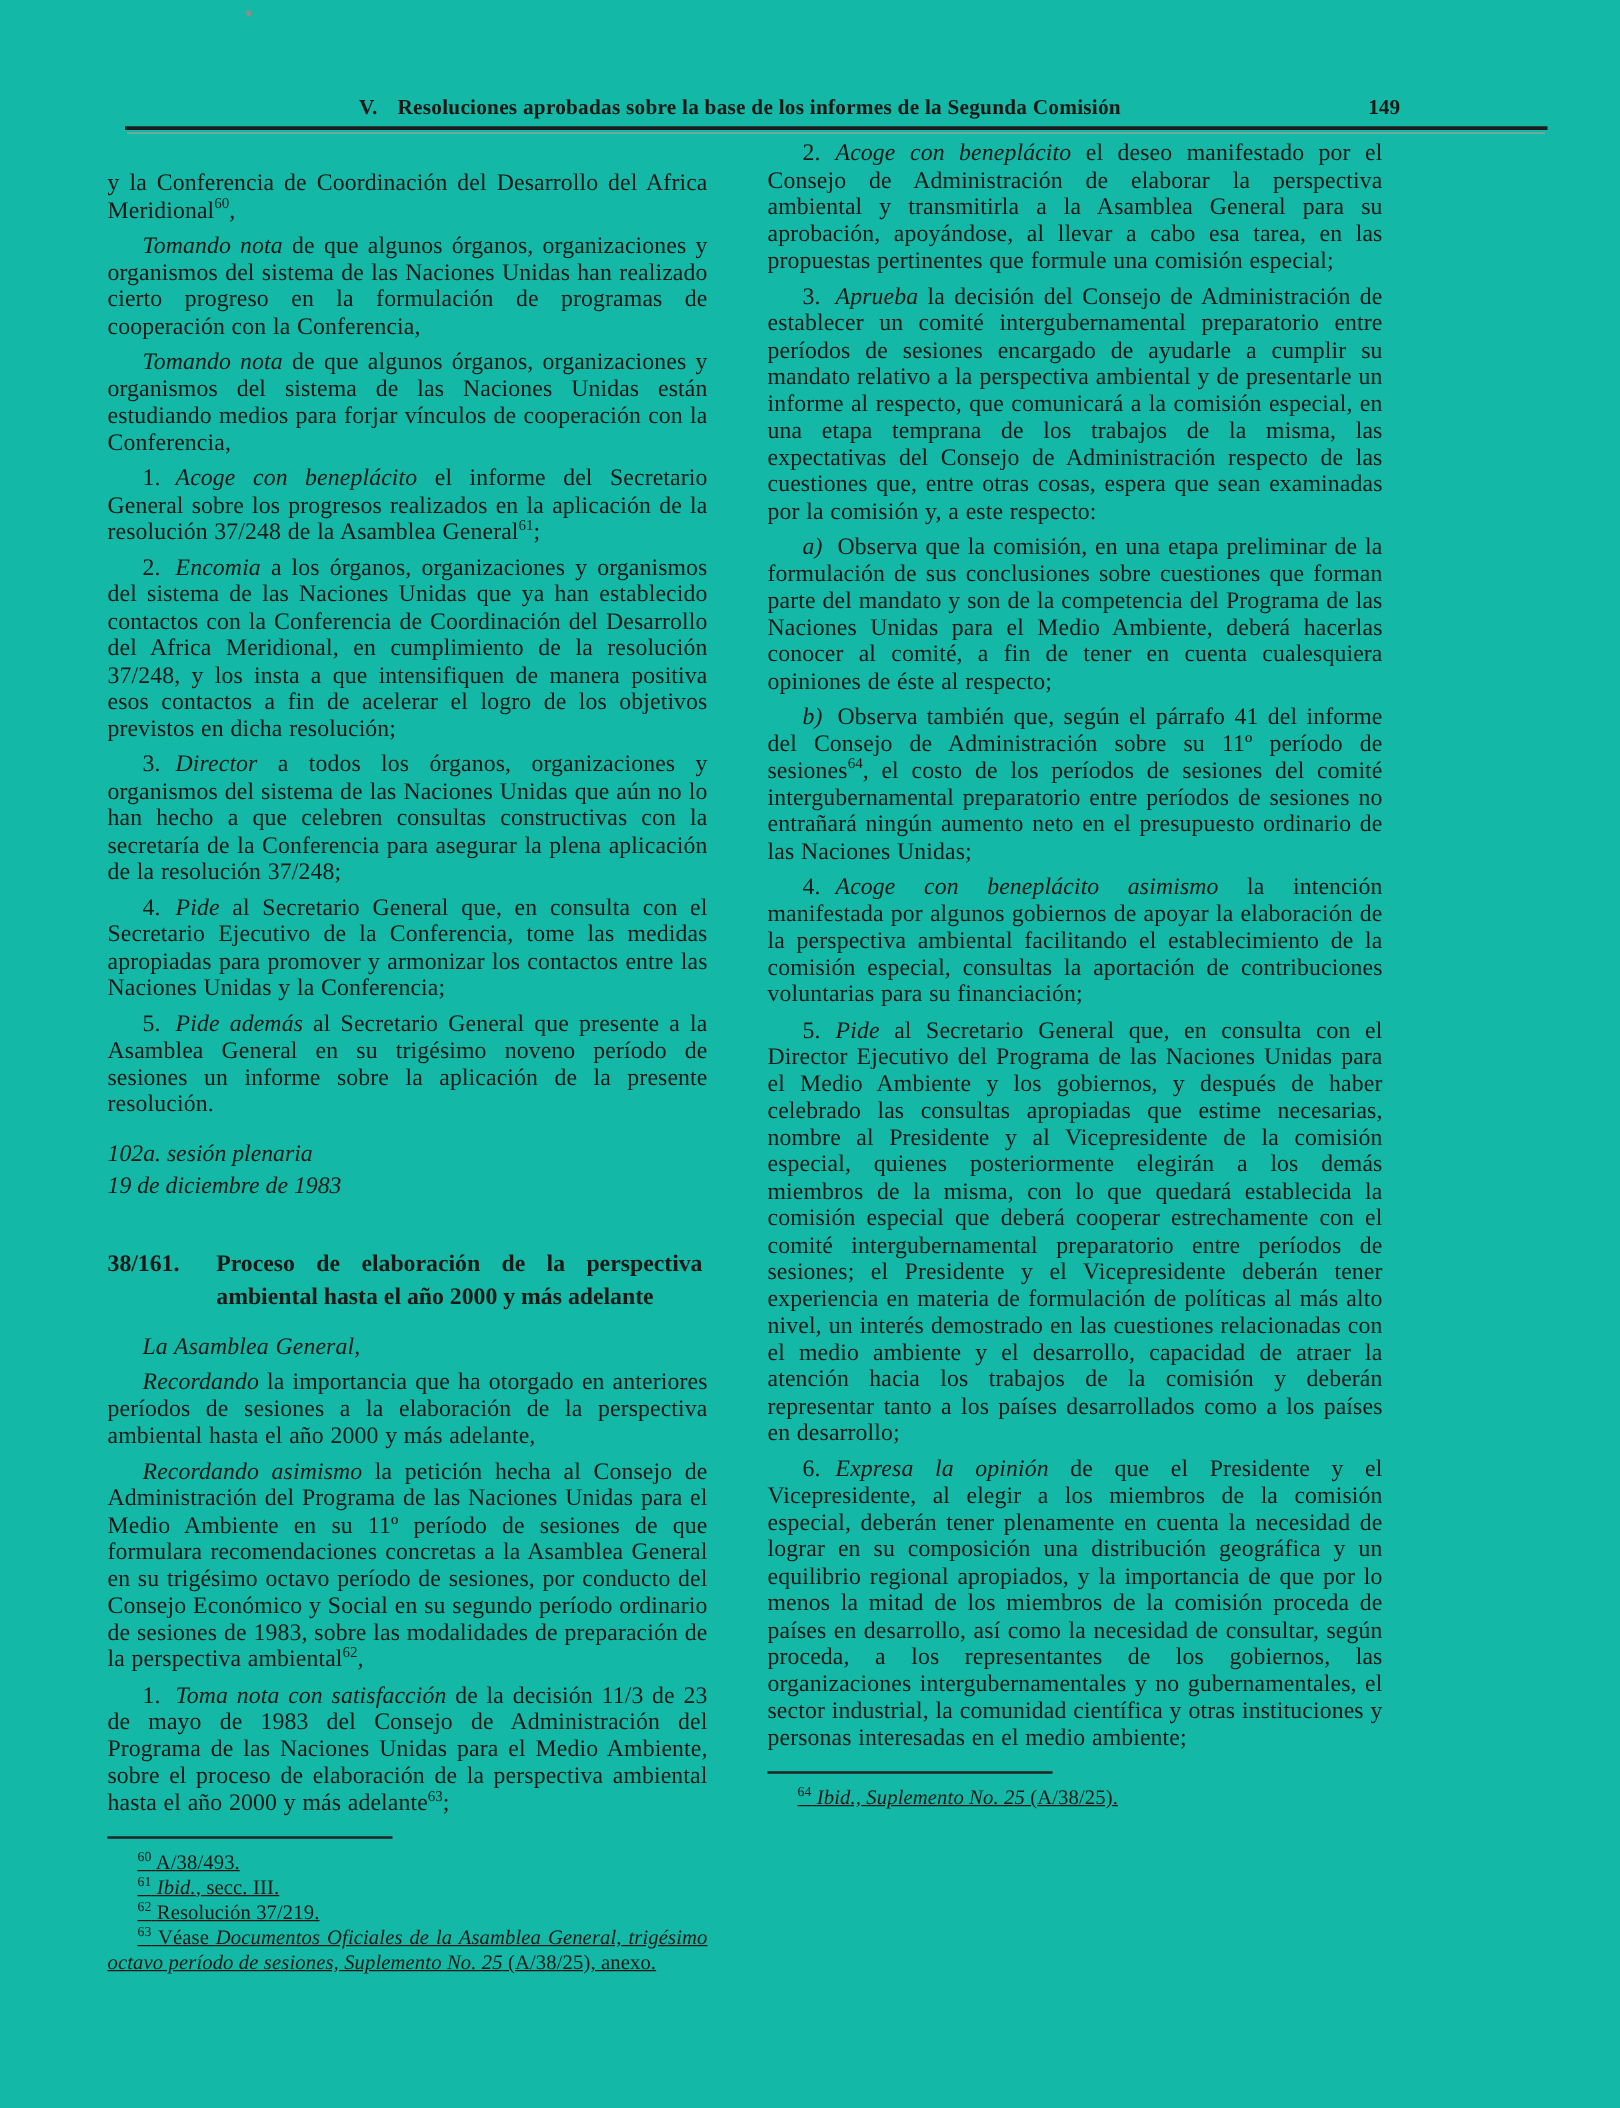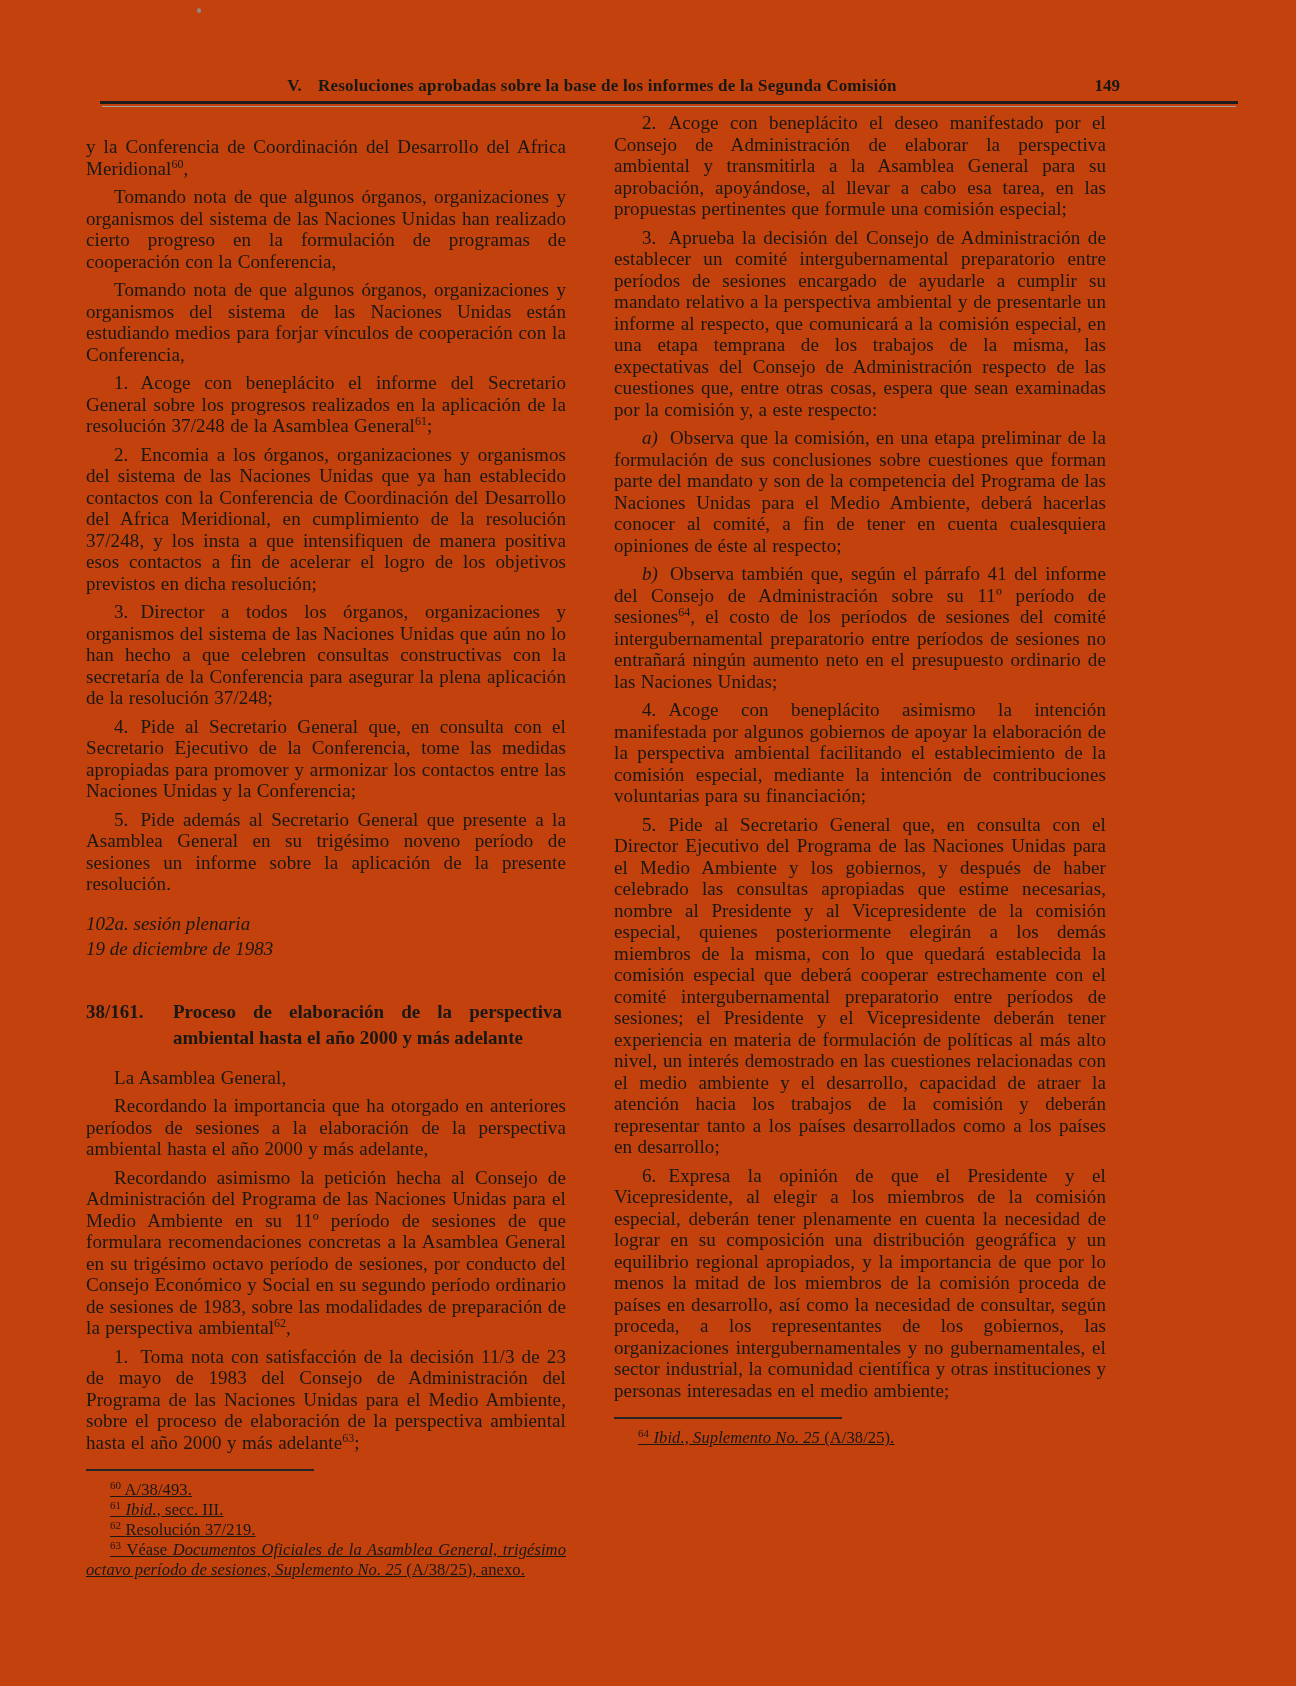--- a/index.html
+++ b/index.html
@@ -1,19 +1,19 @@
 <!DOCTYPE html>
 <html lang="es"><head>
 <meta charset="utf-8">
 <style>
   html,body{margin:0;padding:0;background:#e8e8e6;}
   .page{
     position:relative;
     width:1296px;height:1686px;
-    background:#c2410c;
+    background:#14b8a6;
     font-family:"Liberation Serif","DejaVu Serif",serif;
     color:#1a1814;
     overflow:hidden;
     margin:0 auto;
   }
   .speck{position:absolute;left:197px;top:8px;width:4px;height:5px;background:#8d8d8d;border-radius:50%;}
   .header{
     position:absolute;left:105px;top:76px;width:1030px;
     text-align:center;padding-right:56px;box-sizing:border-box;
     font-weight:bold;font-size:17px;letter-spacing:0.2px;white-space:nowrap;
@@ -30,21 +30,21 @@
   .col-right{left:614px;width:492px;}
   .col p.para{
     margin:0 0 7px 0;
     font-size:19px;line-height:21.5px;
     text-align:justify;text-indent:28px;
     letter-spacing:0.1px;word-spacing:0.5px;
     hyphens:auto;-webkit-hyphens:auto;
   }
   .col p.para.noind{text-indent:0;}
   .pnum{margin-right:12px;}
-  .lead{}
+  .lead{font-style:italic;}
   .it{font-style:italic;}
   sup.fnref{font-size:12px;line-height:0;vertical-align:super;letter-spacing:0;}
   .signature{
     margin:16px 2px 0 0;
     text-align:left;font-style:italic;
     font-size:19px;line-height:25px;
   }
   .res-heading{
     display:flex;gap:1px;
     margin:38px 0 16px 0;
@@ -126,21 +126,21 @@
   <div class="col col-right">
 
     <p class="para"><span class="pnum">2.</span><span class="lead">Acoge con beneplácito</span><span> el deseo manifestado por el Consejo de Administración de elaborar la perspectiva ambiental y transmitirla a la Asamblea General para su aprobación, apoyándose, al llevar a cabo esa tarea, en las propuestas pertinentes que formule una comisión especial;</span></p>
 
     <p class="para"><span class="pnum">3.</span><span class="lead">Aprueba</span><span> la decisión del Consejo de Administración de establecer un comité intergubernamental preparatorio entre períodos de sesiones encargado de ayudarle a cumplir su mandato relativo a la perspectiva ambiental y de presentarle un informe al respecto, que comunicará a la comisión especial, en una etapa temprana de los trabajos de la misma, las expectativas del Consejo de Administración respecto de las cuestiones que, entre otras cosas, espera que sean examinadas por la comisión y, a este respecto:</span></p>
 
     <p class="para"><span class="pnum it">a)</span><span>Observa que la comisión, en una etapa preliminar de la formulación de sus conclusiones sobre cuestiones que forman parte del mandato y son de la competencia del Programa de las Naciones Unidas para el Medio Ambiente, deberá hacerlas conocer al comité, a fin de tener en cuenta cualesquiera opiniones de éste al respecto;</span></p>
 
     <p class="para"><span class="pnum it">b)</span><span>Observa también que, según el párrafo 41 del informe del Consejo de Administración sobre su 11º período de sesiones</span><sup class="fnref">64</sup><span>, el costo de los períodos de sesiones del comité intergubernamental preparatorio entre períodos de sesiones no entrañará ningún aumento neto en el presupuesto ordinario de las Naciones Unidas;</span></p>
 
-    <p class="para"><span class="pnum">4.</span><span class="lead">Acoge con beneplácito asimismo</span><span> la intención manifestada por algunos gobiernos de apoyar la elaboración de la perspectiva ambiental facilitando el establecimiento de la comisión especial, mediante la intención de contribuciones voluntarias para su financiación;</span></p>
+    <p class="para"><span class="pnum">4.</span><span class="lead">Acoge con beneplácito asimismo</span><span> la intención manifestada por algunos gobiernos de apoyar la elaboración de la perspectiva ambiental facilitando el establecimiento de la comisión especial, consultas la aportación de contribuciones voluntarias para su financiación;</span></p>
 
     <p class="para"><span class="pnum">5.</span><span class="lead">Pide</span><span> al Secretario General que, en consulta con el Director Ejecutivo del Programa de las Naciones Unidas para el Medio Ambiente y los gobiernos, y después de haber celebrado las consultas apropiadas que estime necesarias, nombre al Presidente y al Vicepresidente de la comisión especial, quienes posteriormente elegirán a los demás miembros de la misma, con lo que quedará establecida la comisión especial que deberá cooperar estrechamente con el comité intergubernamental preparatorio entre períodos de sesiones; el Presidente y el Vicepresidente deberán tener experiencia en materia de formulación de políticas al más alto nivel, un interés demostrado en las cuestiones relacionadas con el medio ambiente y el desarrollo, capacidad de atraer la atención hacia los trabajos de la comisión y deberán representar tanto a los países desarrollados como a los países en desarrollo;</span></p>
 
     <p class="para"><span class="pnum">6.</span><span class="lead">Expresa la opinión</span><span> de que el Presidente y el Vicepresidente, al elegir a los miembros de la comisión especial, deberán tener plenamente en cuenta la necesidad de lograr en su composición una distribución geográfica y un equilibrio regional apropiados, y la importancia de que por lo menos la mitad de los miembros de la comisión proceda de países en desarrollo, así como la necesidad de consultar, según proceda, a los representantes de los gobiernos, las organizaciones intergubernamentales y no gubernamentales, el sector industrial, la comunidad científica y otras instituciones y personas interesadas en el medio ambiente;</span></p>
 
     <div class="footnotes">
       <div class="fn-rule"></div>
       <p class="fn"><sup>64</sup> <span class="it">Ibid., Suplemento No. 25</span><span> (A/38/25).</span></p>
     </div>
 

